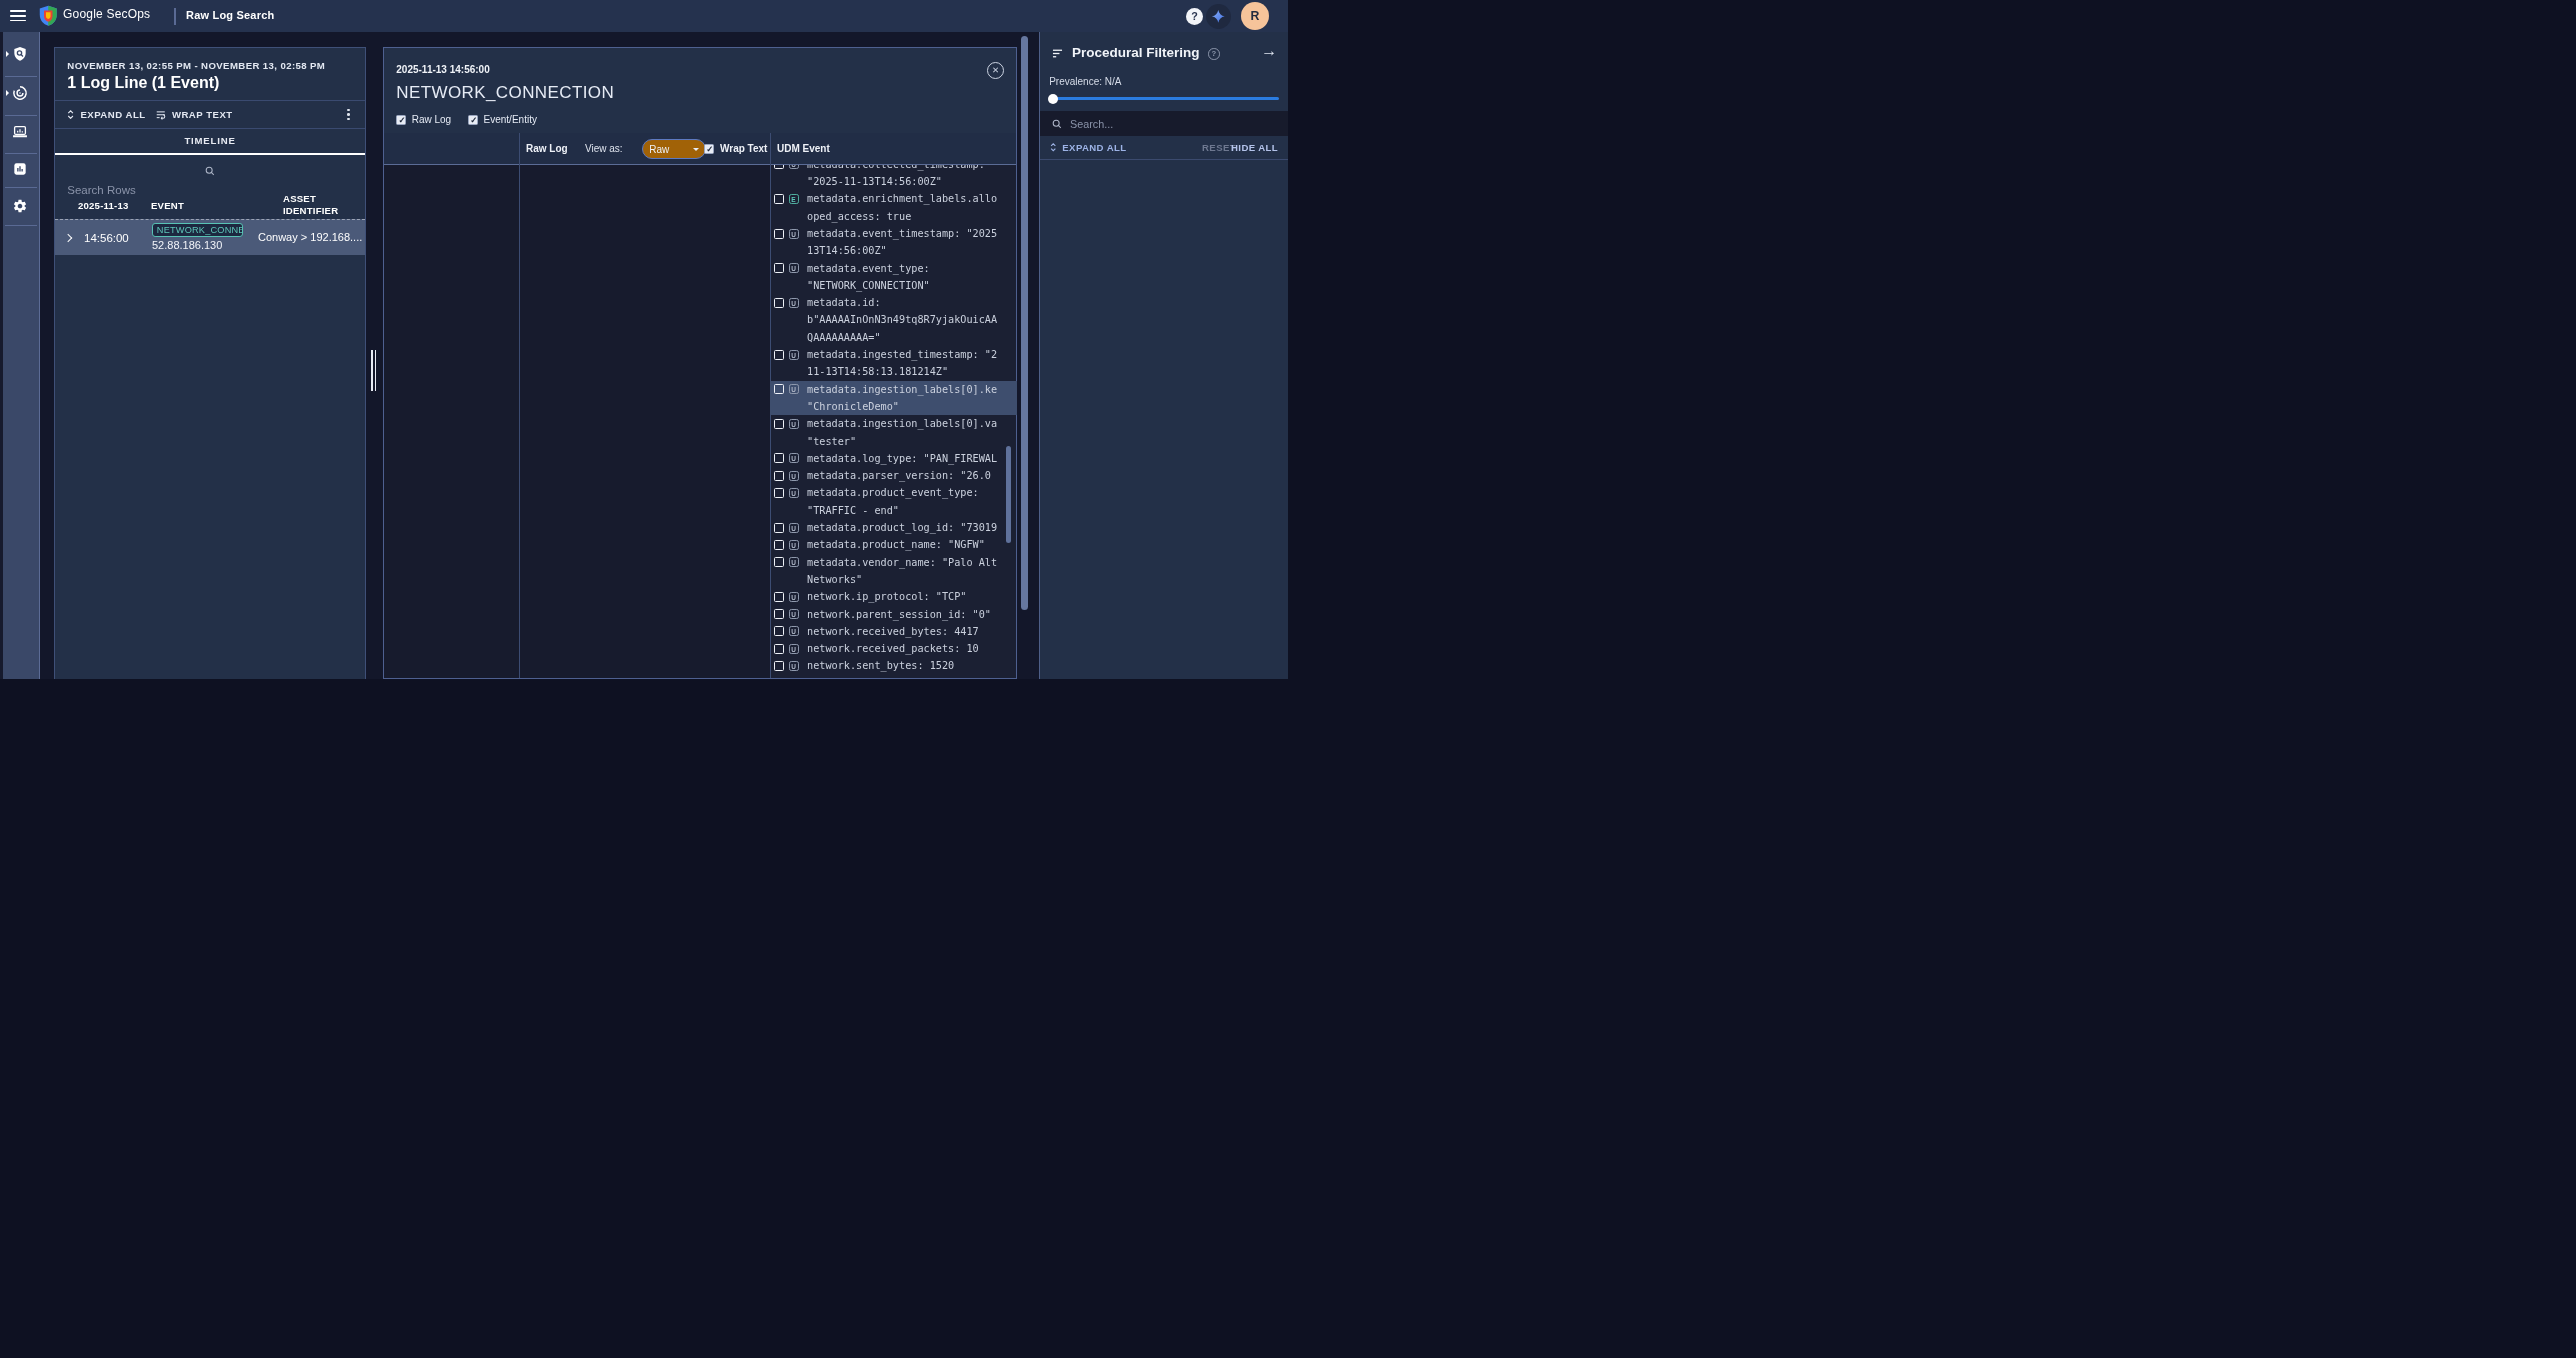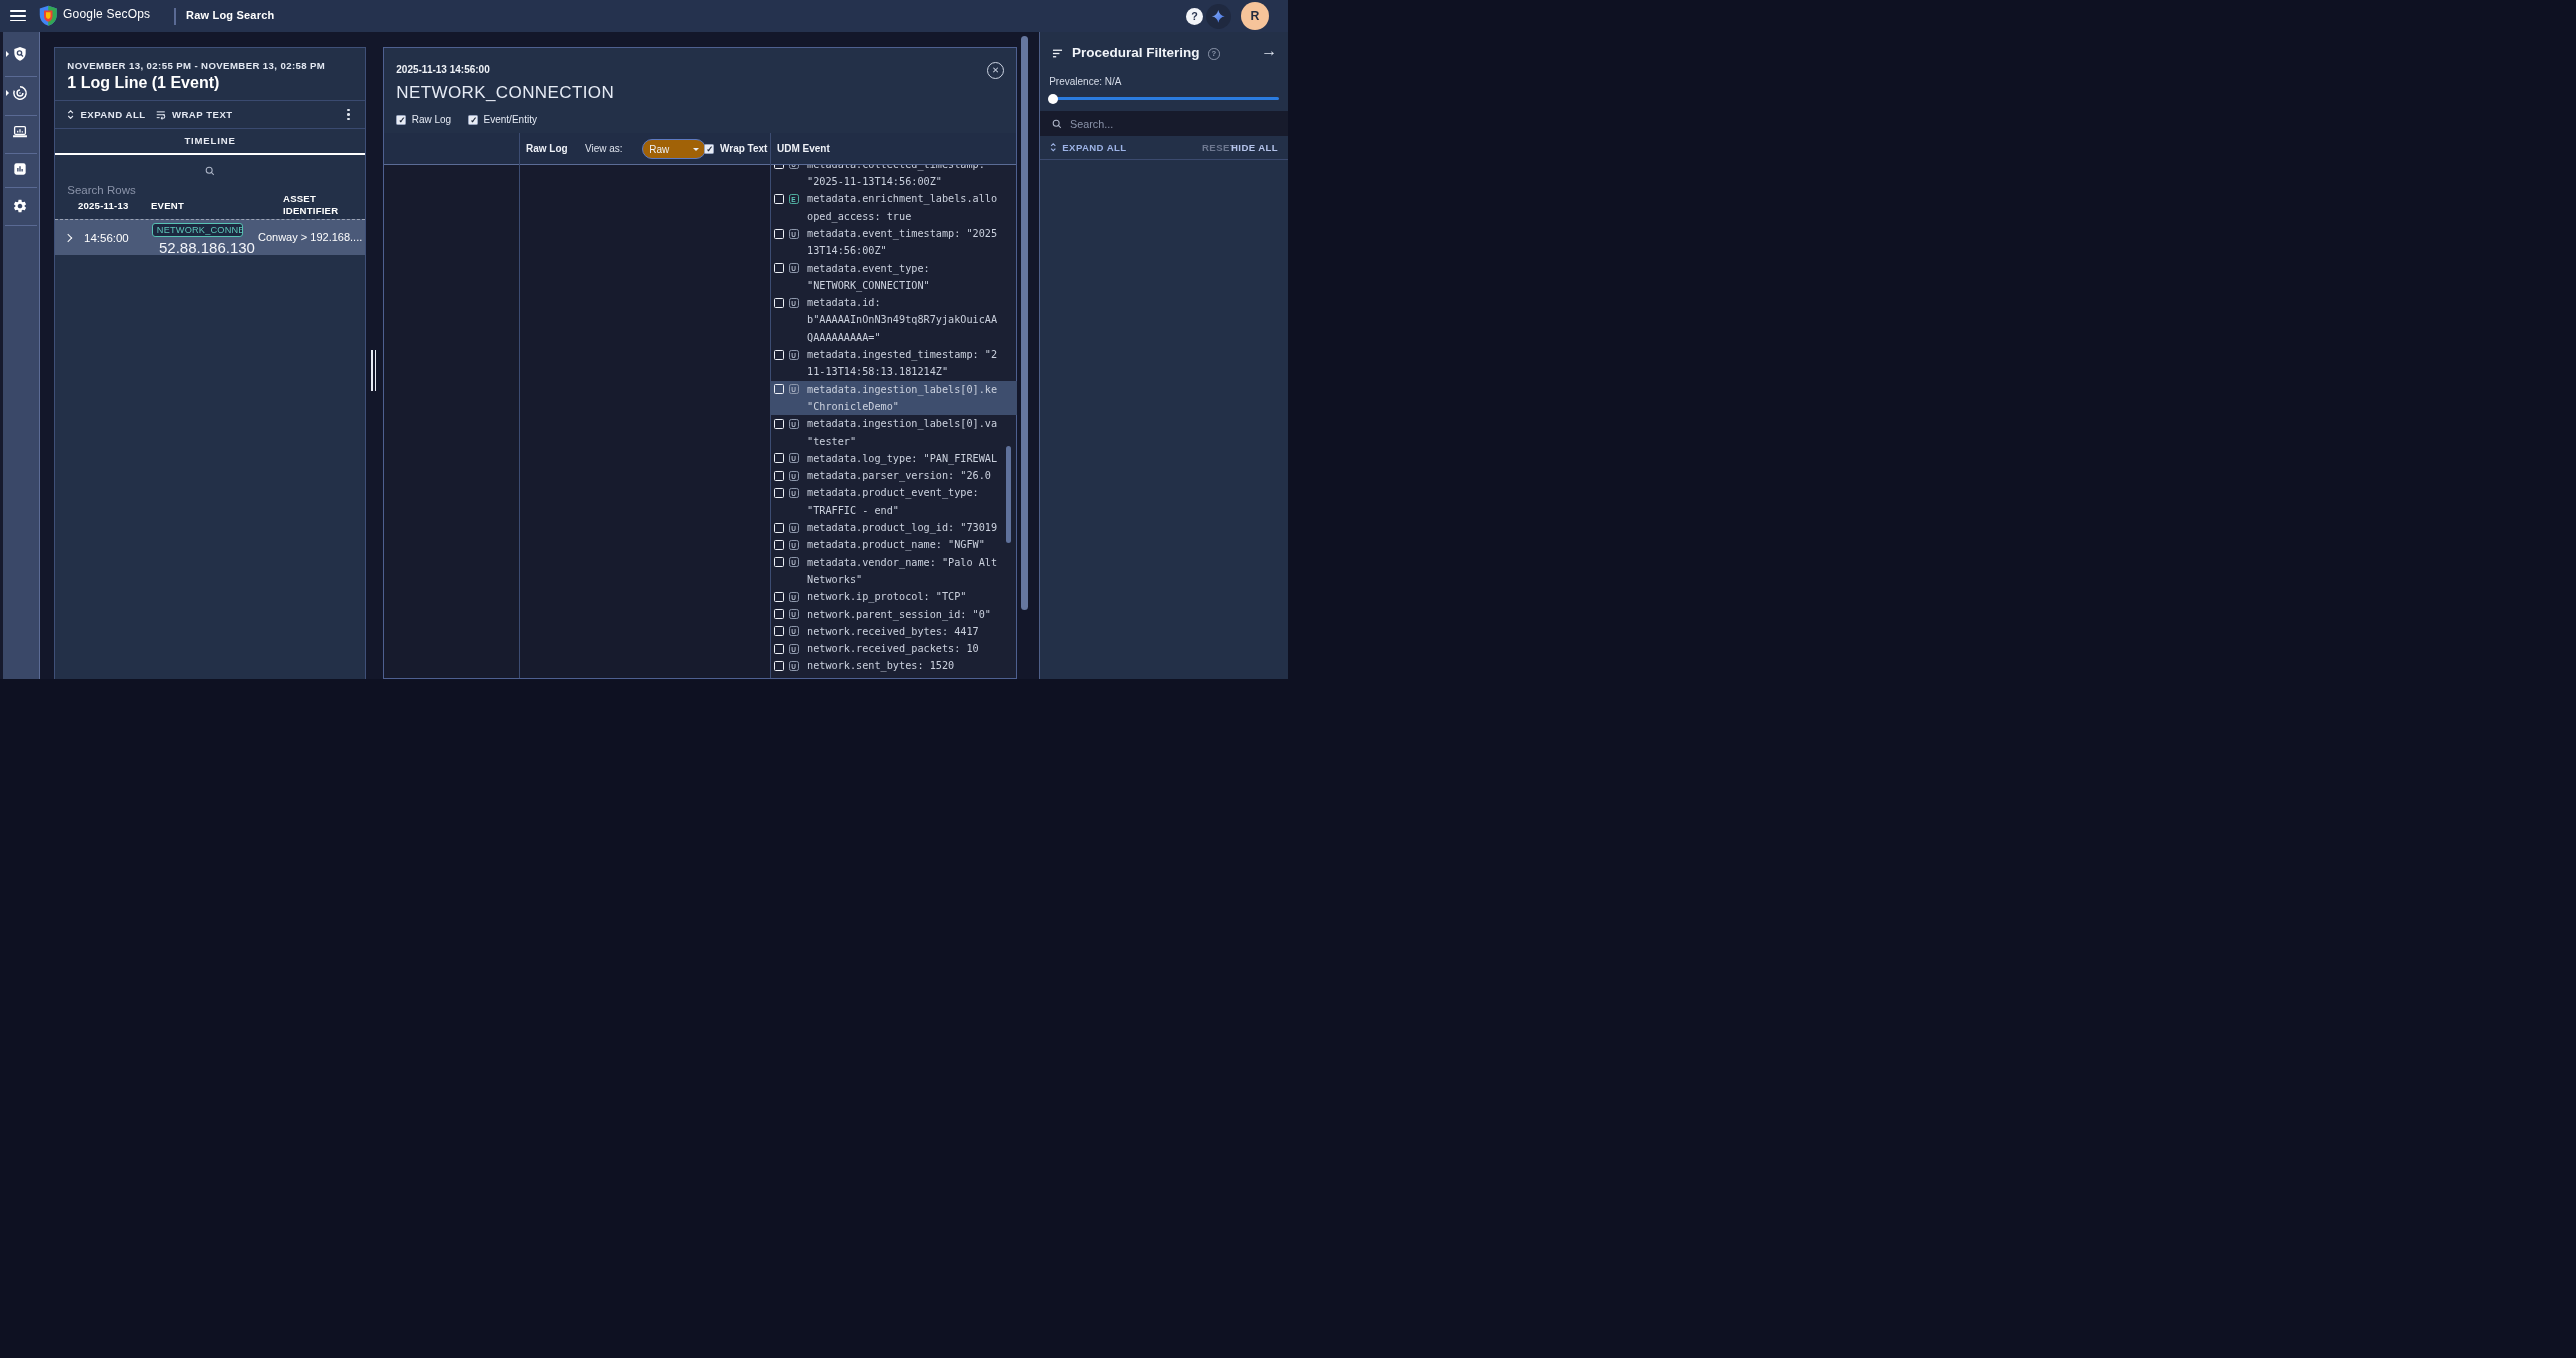--- a/index.html
+++ b/index.html
@@ -47,21 +47,21 @@
   #tl-tabrow { position:absolute; left:0; top:81px; width:100%; height:26px; text-align:center; font-size:9.6px; font-weight:700; letter-spacing:0.8px; line-height:23px; cursor:pointer; border-bottom:2.3px solid #fff; }
   #tl-search { position:absolute; left:12.3px; top:117px; width:285px; height:18.5px; display:flex; align-items:center; gap:7.7px;flex-direction:column; }
   #tl-headers { position:absolute; left:0; top:143px; width:100%; font-size:9.6px; font-weight:700; color:#fff; letter-spacing:0.2px; }
   #tl-col-date { position:absolute; left:23px; top:9.2px; }
   #tl-col-event { position:absolute; left:96px; top:9.2px; }
   #tl-col-asset { position:absolute; left:228px; top:1.5px; width:62px; line-height:12.3px; }
   #tl-row { position:absolute; left:0; top:171px; width:100%; height:36px; background:#4b5a79; border-top:0.8px dashed rgba(255,255,255,.45); cursor:pointer; }
   #tl-row-chevron { position:absolute; left:10px; top:14.6px; width:6.2px; height:6.2px; border-top:1.9px solid #fff; border-right:1.9px solid #fff; transform:rotate(45deg); cursor:pointer; }
   #tl-row-time { position:absolute; left:29px; top:11.5px; font-size:11.5px; color:#fff; }
   #tl-row-badge { position:absolute; left:97px; top:3.1px; max-width:91px; overflow:hidden; white-space:nowrap; background:#1d2840; border:0.8px solid #58c3b5; border-radius:3.1px; color:#5ec7b9; font-size:9.2px; padding:0.8px 3.8px; letter-spacing:0.2px; }
-  #tl-row-ip { position:absolute; left:104px; top:19px; font-size:15px; color:#f2f4f9; }
+  #tl-row-ip { position:absolute; left:97px; top:19px; font-size:11px; color:#f2f4f9; }
   #tl-row-asset { position:absolute; left:203px; top:10.8px; font-size:11px; color:#fff; white-space:nowrap; }
 
   
   #drag-handle { position:absolute; left:371px; top:350px; width:6.2px; height:41px; cursor:col-resize; }
   #drag-handle i { position:absolute; top:0; width:1.5px; height:41px; background:#e8ecf5; }
   #drag-handle i:first-child { left:0; } #drag-handle i:last-child { left:3.8px; }
 
   
   #detail-panel { left:383px; top:47px; width:634px; height:632px; border:0.8px solid #4e6090; }
   #dt-timestamp { position:absolute; left:12.3px; top:16px; font-size:10px; font-weight:700; color:#f0f3f8; }

